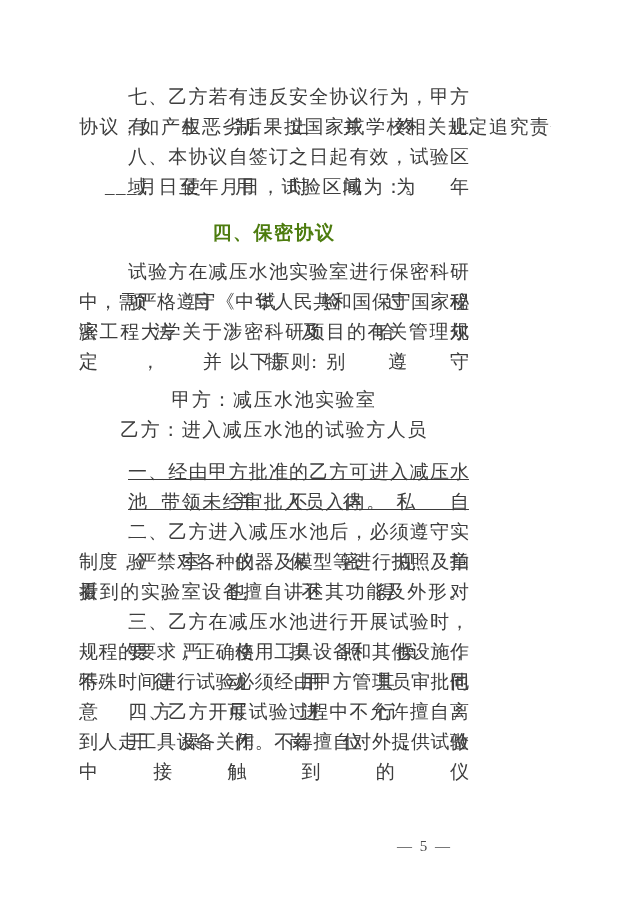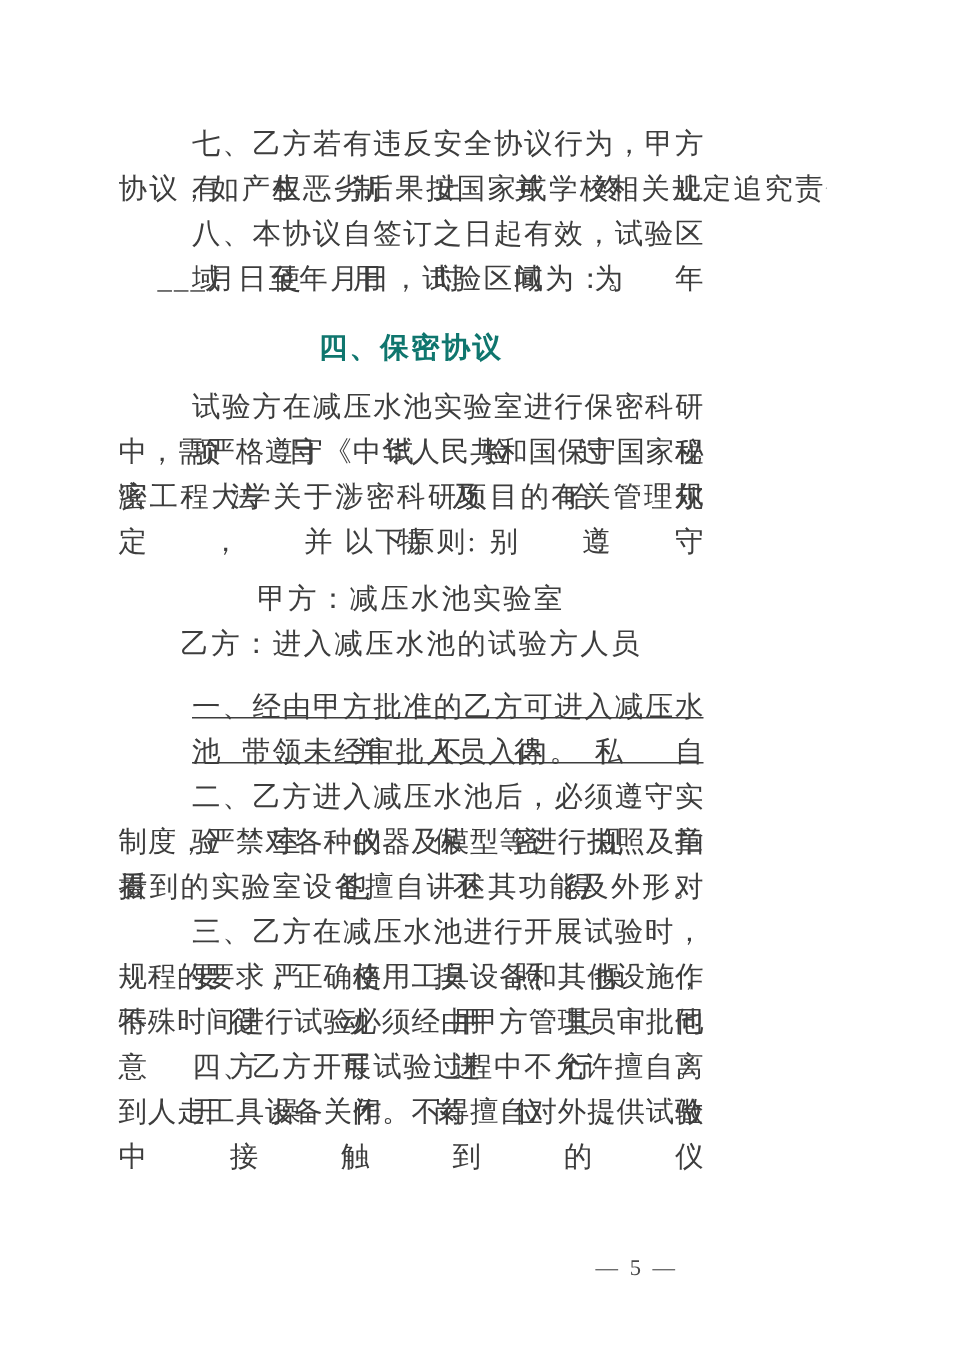--- a/index.html
+++ b/index.html
@@ -37,21 +37,21 @@
     letter-spacing: 0;
   }
   .indent {
     padding-left: 49px;
   }
   .hang {
     margin-left: -18px;
   }
   .heading {
     font-weight: 700;
-    color: #0f766e;
+    color: #4d7c0f;
     margin-top: 16px;
     margin-bottom: 9px;
   }
   .gap8  { margin-top: 8px; }
   .gap12 { margin-top: 12px; text-decoration: underline; }
   .footer {
     position: absolute;
     top: 836px;
     right: 99px;
     font-size: 15px;

